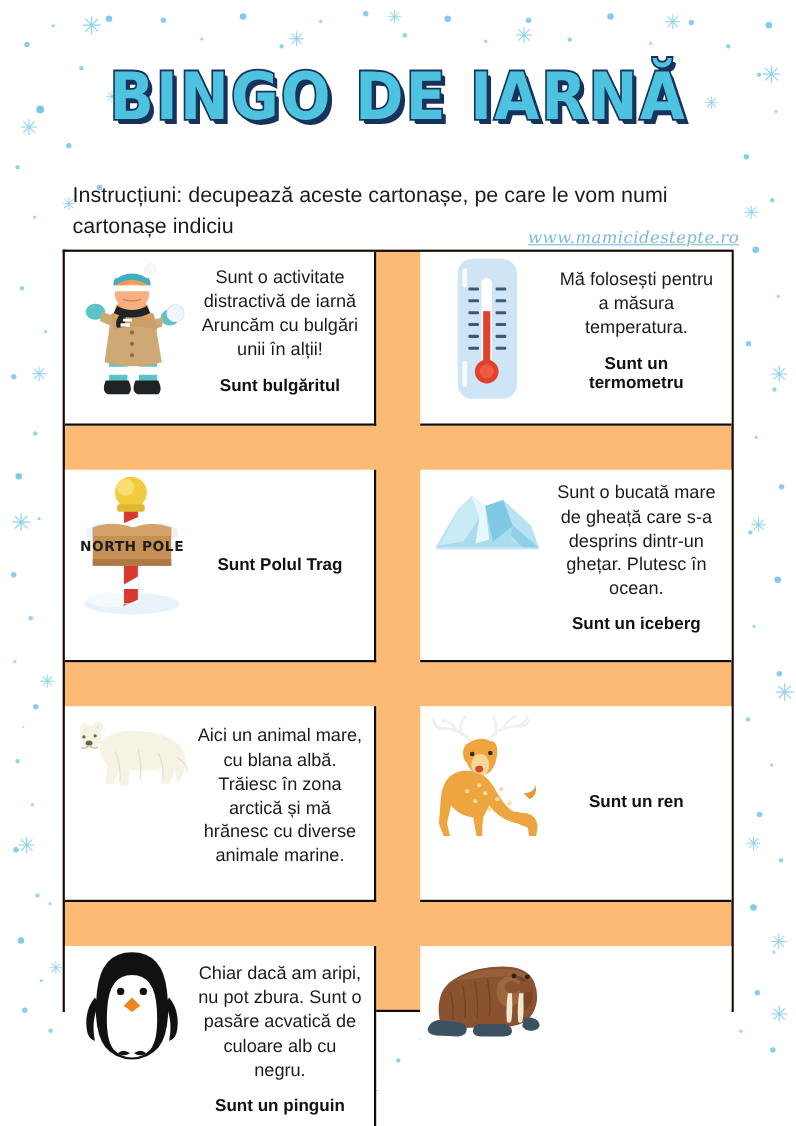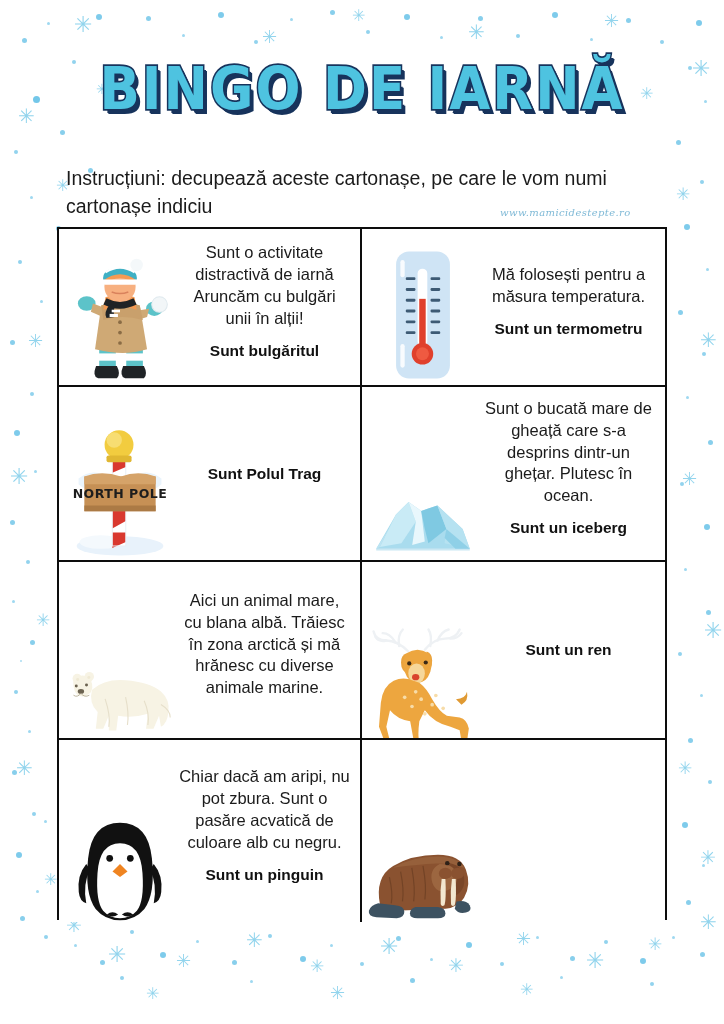--- a/index.html
+++ b/index.html
@@ -73,60 +73,62 @@
     font-family: "Liberation Sans", sans-serif;
     font-size: 19.5px;
     line-height: 1.42;
     color: #1b1b1b;
     margin: 0;
     font-weight: 400;
   }
   #site-watermark {
     position: absolute;
     top: 207px;
-    left: 500px;
+    left: 480px;
     font-family: "DejaVu Serif", serif;
     font-style: italic;
-    font-size: 10px;
+    font-size: 15px;
     letter-spacing: 0.4px;
     color: #7fb9d6;
     z-index: 3;
+    text-decoration: underline;
   }
 
   
   #bingo-grid {
     position: absolute;
     top: 227px;
     left: 57px;
     width: 610px;
     height: 693px;
     display: grid;
     grid-template-columns: 1fr 1fr;
     grid-template-rows: 158px 175px 178px 182px;
     border: 2px solid #0d0d0d;
-    background: #8b5cf6;
+    background: #fdba74;
     z-index: 2;
     box-sizing: border-box;
+    gap: 40px;
   }
   .bingo-cell {
     position: relative;
     display: flex;
     align-items: center;
     box-sizing: border-box;
     overflow: hidden;
     background: #ffffff;
   }
   .bingo-cell.b-right { border-right: 2px solid #0d0d0d; }
   .bingo-cell.b-bottom { border-bottom: 2px solid #0d0d0d; }
 
   .cell-art {
     flex: 0 0 118px;
     height: 100%;
     display: flex;
-    align-items: flex-end;
+    align-items: flex-start;
     justify-content: center;
     padding-left: 4px;
     box-sizing: border-box;
   }
   .cell-text {
     flex: 1 1 auto;
     padding: 4px 10px 4px 2px;
     text-align: center;
     box-sizing: border-box;
   }

